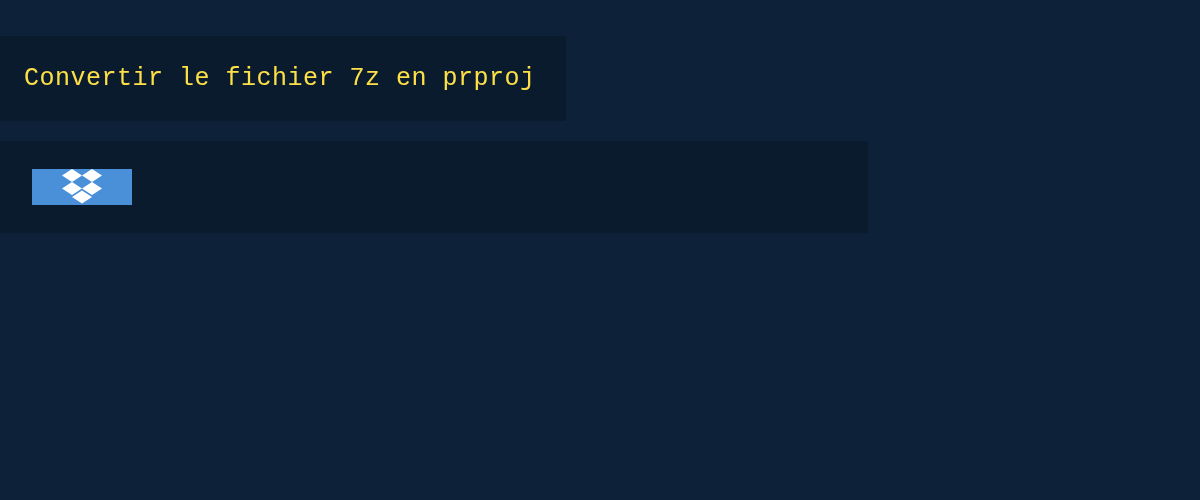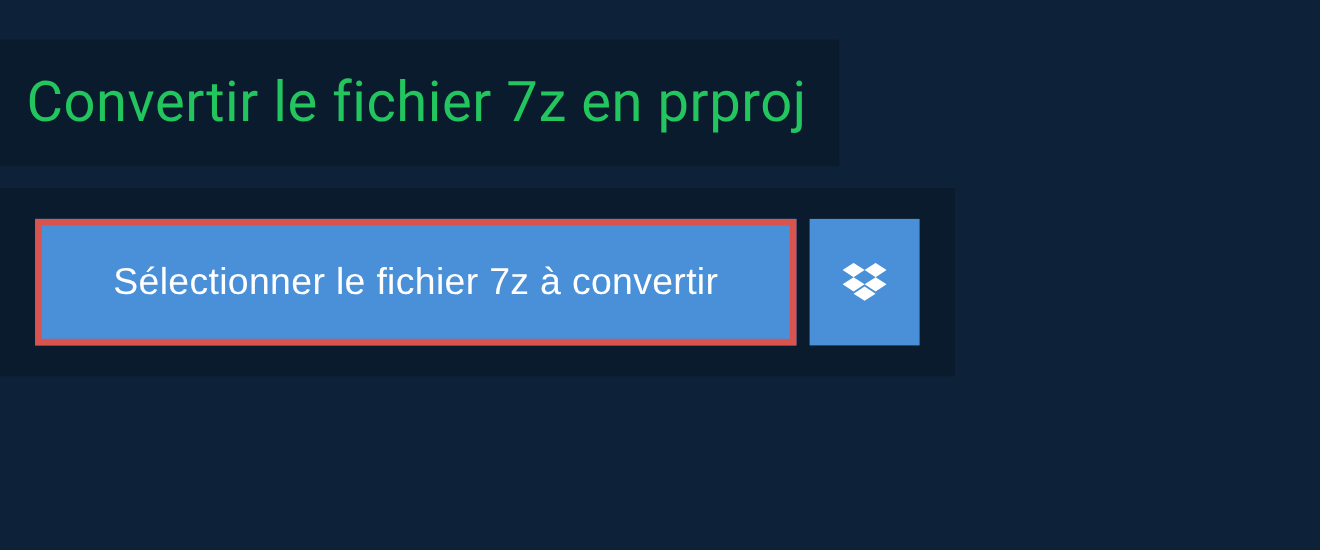--- a/index.html
+++ b/index.html
@@ -21,24 +21,25 @@
     }
     
     .title-bar {
       background-color: #0a1b2e;
       display: inline-block;
       padding: 28px 30px 28px 24px;
       margin-top: 36px;
     }
     
     .title-text {
-      color: #22c55e;
-      font-size: 51px;
+      color: #fde047;
+      font-size: 25px;
       font-weight: 400;
       letter-spacing: 0.5px;
+      font-family: Liberation Mono, monospace;
     }
     
     .upload-panel {
       background-color: #0a1b2e;
       padding: 28px 32px;
       margin-top: 20px;
       width: 868px;
     }
     
     .button-row {
@@ -81,21 +82,20 @@
 
 <div class="container">
   
   <div class="title-bar">
     <h1 class="title-text">Convertir le fichier 7z en prproj</h1>
   </div>
   
   <div class="upload-panel">
     <div class="button-row">
 
-      <button class="select-button">Sélectionner le fichier 7z à convertir</button>
 
       <button class="dropbox-button">
         <svg class="dropbox-icon" viewBox="0 0 40 36">
           <path d="M10 0 L20 6.5 L10 13 L0 6.5 Z M30 0 L40 6.5 L30 13 L20 6.5 Z M0 19.5 L10 13 L20 19.5 L10 26 Z M30 13 L40 19.5 L30 26 L20 19.5 Z M10 28 L20 21.5 L30 28 L20 34.5 Z"></path>
         </svg>
       </button>
 
     </div>
   </div>
   

